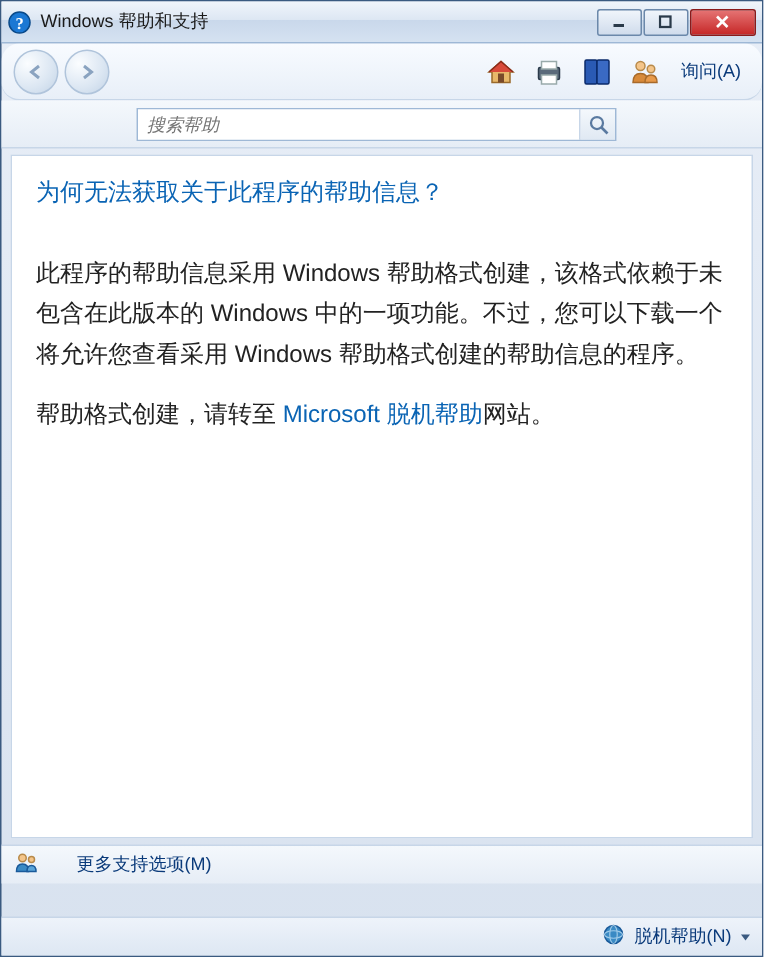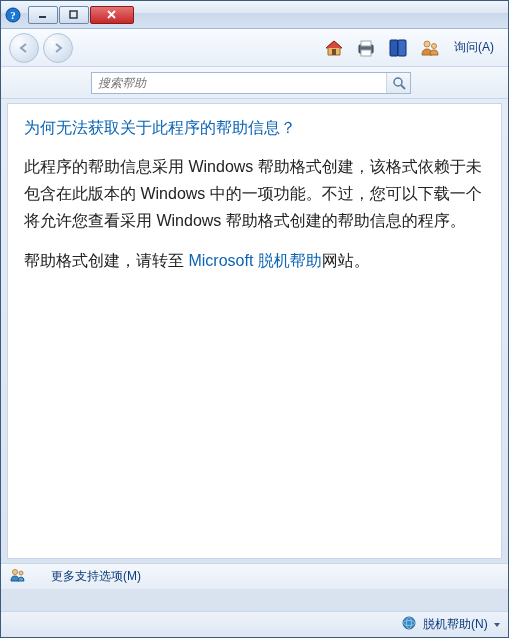--- a/index.html
+++ b/index.html
@@ -50,20 +50,21 @@
   border-color: #8a1a1a;
 }
 .toolbar {
   height: 38px;
   background: linear-gradient(to bottom, #f8fbff 0%, #e8eff8 100%);
   border-bottom: 1px solid #c7d6e8;
   display: flex;
   align-items: center;
   padding: 0 8px;
   gap: 4px;
+  border-radius: 12px;
 }
 .navbtn {
   width: 30px; height: 30px;
   border-radius: 50%;
   background: radial-gradient(circle at 30% 30%, #fbfdff, #dbe6f2 60%, #c2d3e6);
   border: 1px solid #b0c4db;
   display: flex; align-items: center; justify-content: center;
   color: #8aa3c0;
 }
 .spacer { flex: 1; }
@@ -113,21 +114,21 @@
   margin: 4px 6px;
   border: 1px solid #c7d6e8;
   background: #fff;
   overflow: auto;
   padding: 14px 16px;
 }
 .heading {
   color: #0a64b4;
   font-size: 16px;
   font-weight: normal;
-  margin-bottom: 14px;
+  margin-bottom: 30px;
 }
 .para {
   color: #222;
   font-size: 16px;
   line-height: 1.7;
   margin-bottom: 12px;
 }
 .para a { color: #0a64b4; text-decoration: none; }
 .footer1 {
   height: 26px;
@@ -162,20 +163,21 @@
 
 <div class="window">
 
   <div class="titlebar">
     <span class="icon">
       <svg width="16" height="16" viewBox="0 0 16 16">
         <circle cx="8" cy="8" r="7" fill="#1b78d4" stroke="#0a4a8a"></circle>
         <text x="8" y="12" text-anchor="middle" font-size="11" fill="#fff" font-family="Georgia" font-weight="bold">?</text>
       </svg>
     </span>
+    <span class="title">Windows 帮助和支持</span>
     <div class="winbtns">
       <div class="winbtn">
         <svg width="10" height="10">
             <line x1="1" y1="7" x2="8" y2="7" stroke="#2a3a4a" stroke-width="2"></line>
           </svg>
       </div>
       <div class="winbtn">
         <svg width="10" height="10">
             <rect x="1" y="1" width="7" height="7" fill="none" stroke="#2a3a4a" stroke-width="1.5"></rect>
           </svg>

